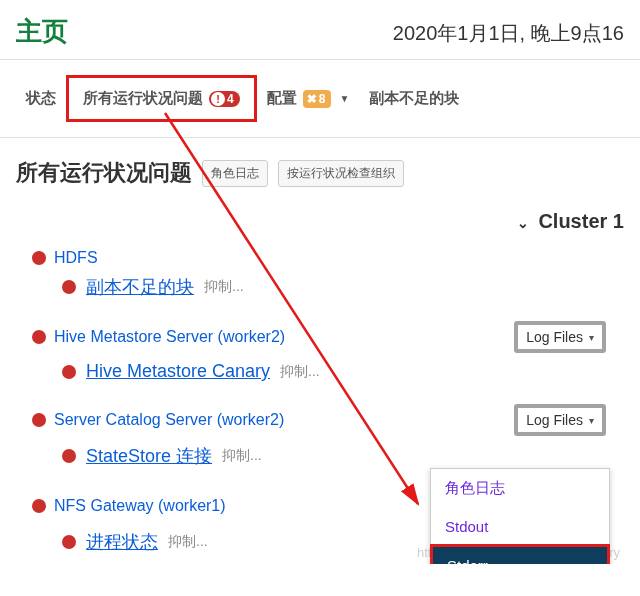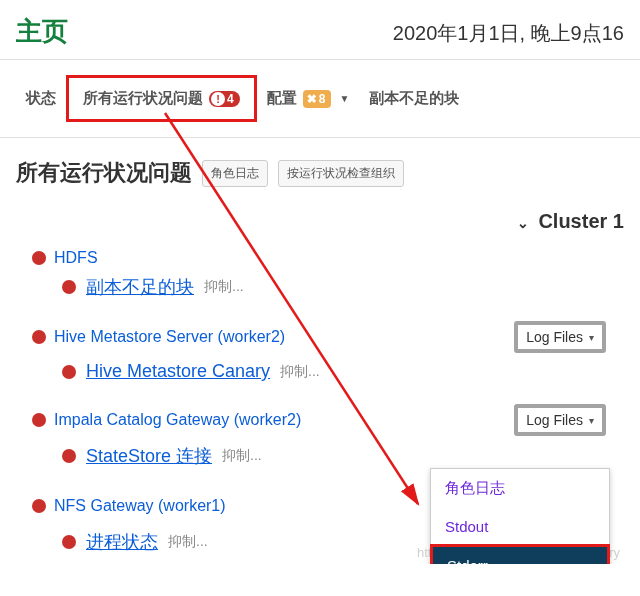--- a/index.html
+++ b/index.html
@@ -105,21 +105,21 @@
     <div class="sub-row">
       <span class="dot"></span>
       <a class="sub-link">Hive Metastore Canary</a>
       <span class="suppress">抑制...</span>
     </div>
     </div>
     <div class="group">
     <div class="row">
       <div class="row-left">
         <span class="dot"></span>
-        <a class="service-link">Impala Catalog Gateway (worker2)</a>
+        <a class="service-link">Server Catalog Server (worker2)</a>
       </div>
       <div class="log-btn">
           <span>Log Files</span>
           <span class="caret">▾</span>
         </div>
     </div>
     <div class="sub-row">
       <span class="dot"></span>
       <a class="sub-link">StateStore 连接</a>
       <span class="suppress">抑制...</span>

